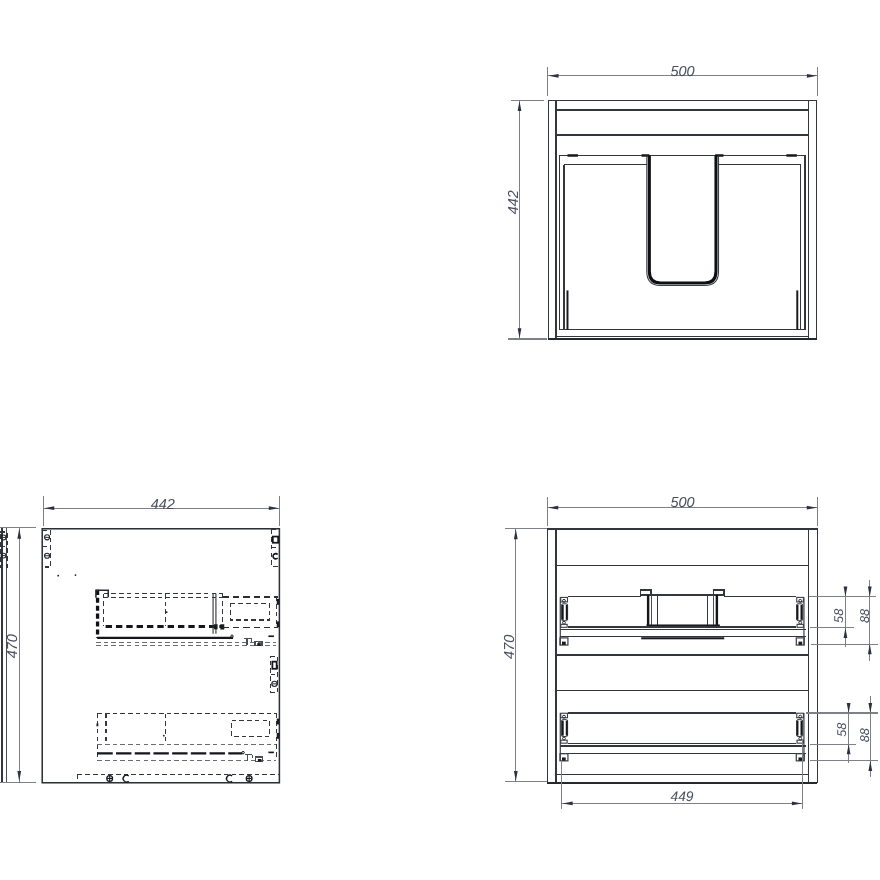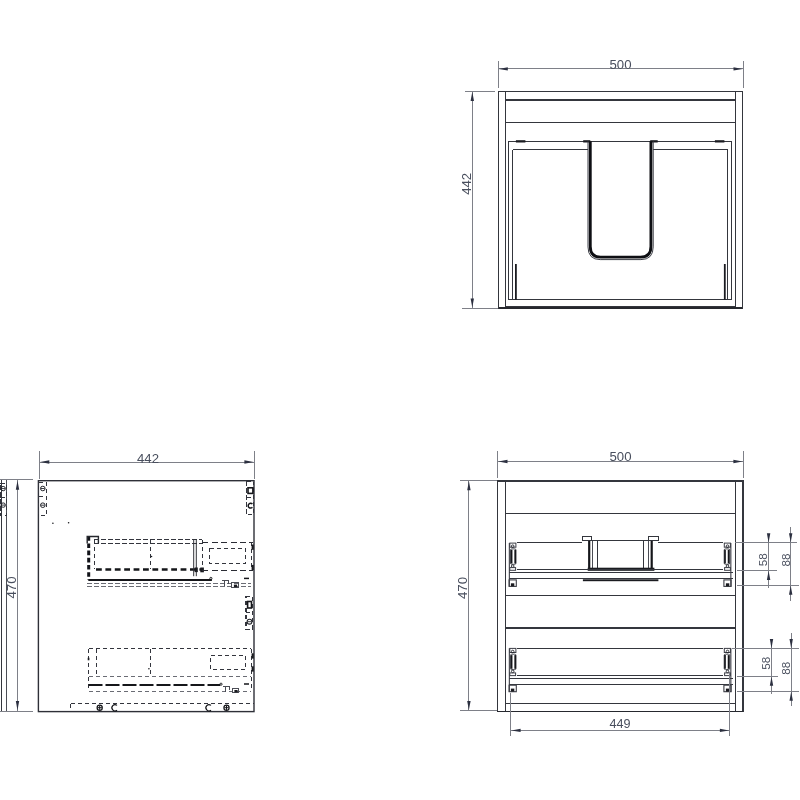--- a/index.html
+++ b/index.html
@@ -1,16 +1,16 @@
 <!DOCTYPE html>
 <html><head>
 <meta charset="utf-8">
 <style>
   html,body{margin:0;padding:0;background:#ffffff;}
-  .page{width:800px;height:800px;position:relative;background:#fff;}
+  .page{width:800px;height:800px;position:relative;background:#fff;font-style:italic;}
   text{font-family:"Liberation Sans",sans-serif;fill:#494f5e;}
   .l{stroke:#34363d;stroke-width:1.15;fill:none;shape-rendering:crispEdges;}
   .lt{stroke:#4b4d55;stroke-width:1;fill:none;shape-rendering:crispEdges;}
   .tk{stroke:#0e0f13;stroke-width:2.8;fill:none;}
   .d{stroke:#7e8088;stroke-width:1;fill:none;shape-rendering:crispEdges;}
   .ds{stroke:#33353d;stroke-width:1.05;fill:none;stroke-dasharray:4.2 2.8;shape-rendering:crispEdges;}
   .dsg{stroke:#6a6c74;stroke-width:1;fill:none;stroke-dasharray:4.2 2.8;shape-rendering:crispEdges;}
   .dtk{stroke:#15161a;stroke-width:2.7;fill:none;stroke-dasharray:5.8 3.6;}
   .fk{fill:#1a1b20;stroke:none;}
 </style>

